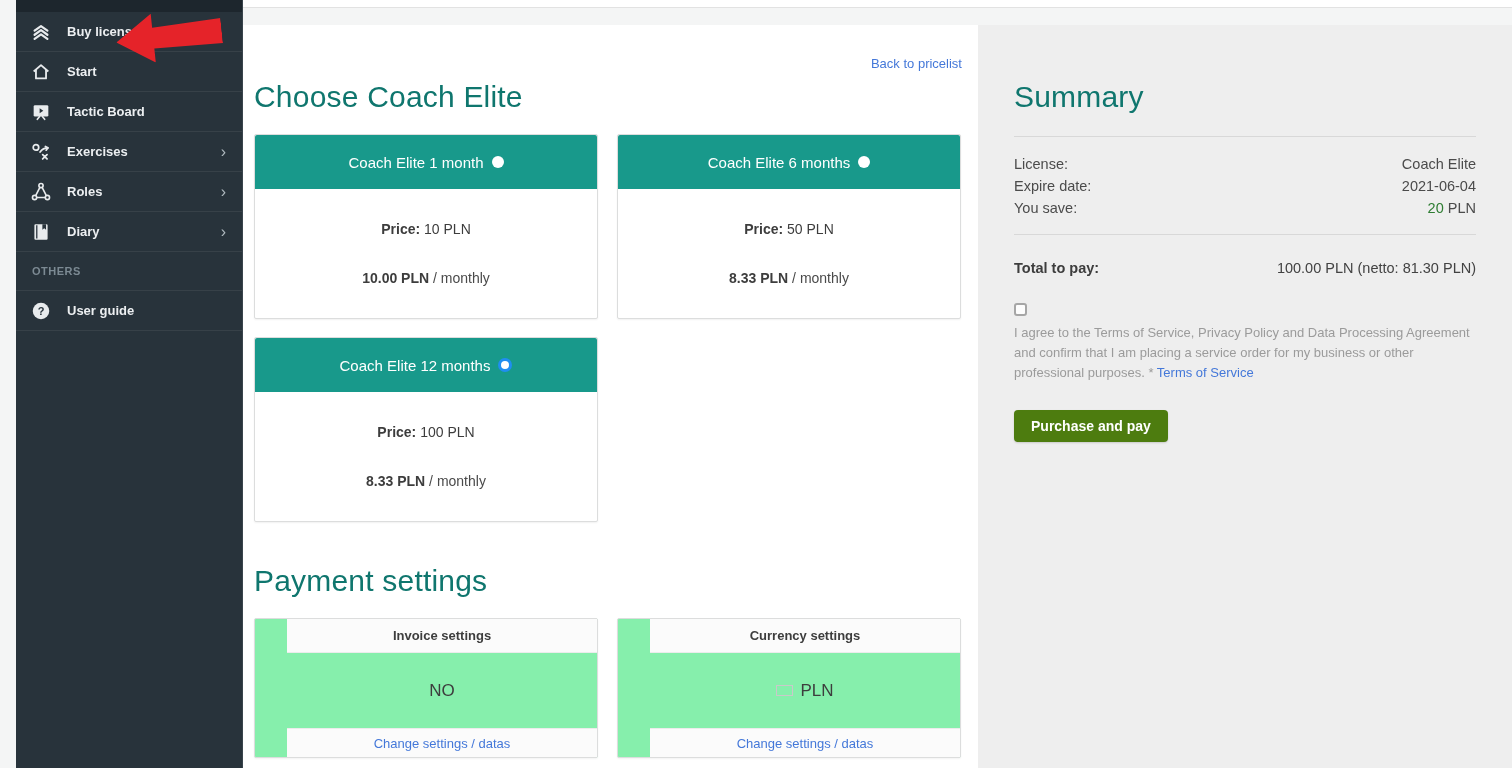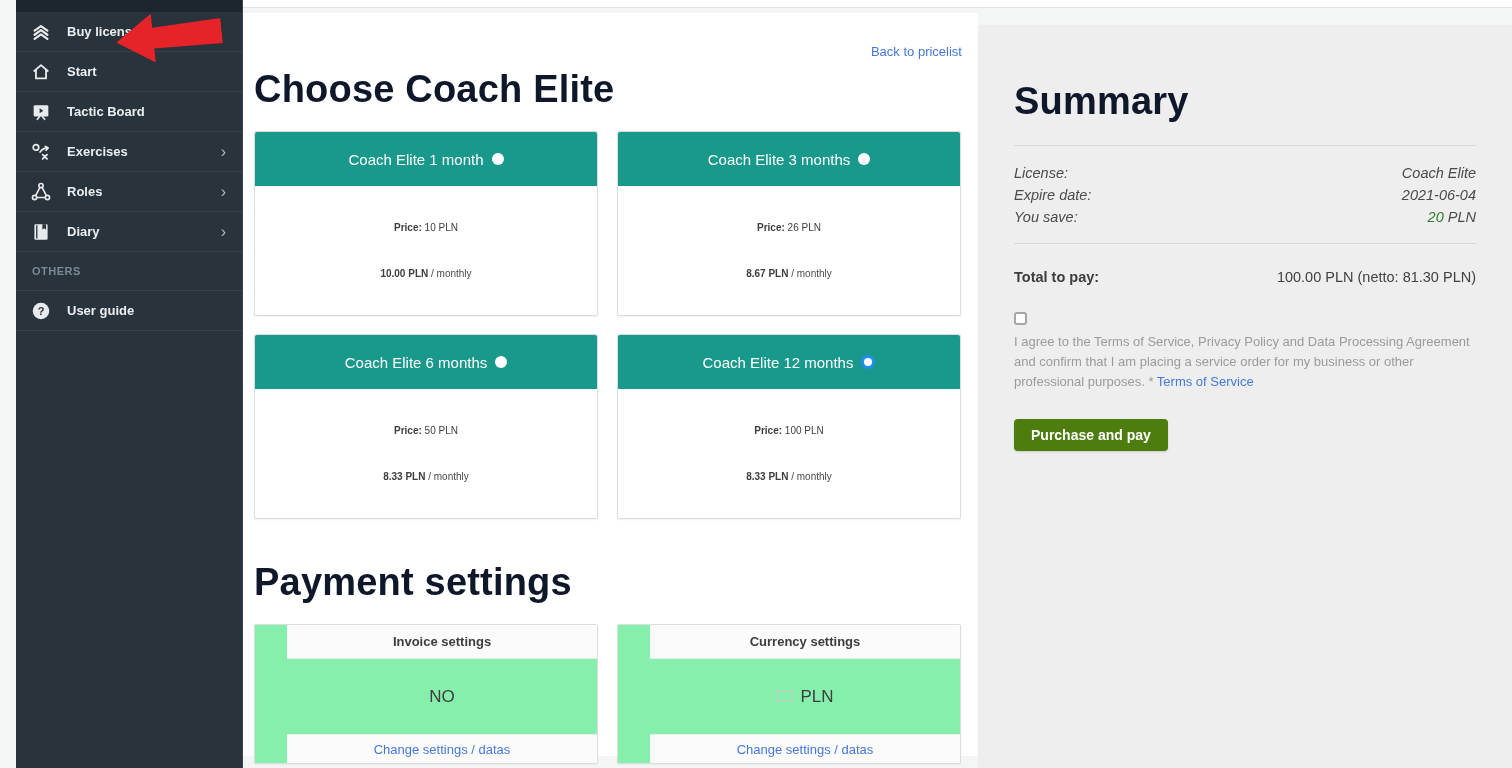--- a/index.html
+++ b/index.html
@@ -43,44 +43,44 @@
   }
 
   
   .topbar {
     position:absolute; left:227px; right:0; top:0; height:8px;
     background:#ffffff; border-bottom:1px solid #e2e2e2;
   }
 
   
   .main-card {
-    position:absolute; left:238px; top:13px; width:740px; height:743px;
+    position:absolute; left:238px; top:25px; width:740px; height:743px;
     background:#ffffff; padding:0 16px;
   }
   .back-row { text-align:right; padding-top:29px; height:43px; }
   .link { color:#4478d9; font-size:13px; text-decoration:none; cursor:pointer; }
   h1.page-title {
-    font-size:38px; font-weight:700; color:#0f172a; letter-spacing:.2px;
+    font-size:30px; font-weight:400; color:#0f766e; letter-spacing:.2px;
     margin:12px 0 20px 0;
   }
   .plans-grid { display:grid; grid-template-columns:344px 344px; column-gap:19px; row-gap:18px; }
   .plan-card {
     border:1px solid #dcdddd; border-radius:2px; background:#fff;
     box-shadow:0 1px 2px rgba(0,0,0,.06); cursor:pointer;
   }
   .plan-head {
     height:54px; background:#18998b; border-radius:2px 2px 0 0;
     display:flex; align-items:center; justify-content:center; gap:8px;
     color:#fff; font-size:15px;
   }
   .radio-dot { width:12px; height:12px; border-radius:50%; background:#fff; }
   .radio-dot.selected { width:14px; height:14px; border:3px solid #1f8ef1; background:#fff; }
   .plan-body {
     height:129px; display:flex; flex-direction:column;
-    justify-content:space-evenly; align-items:center; font-size:10px; color:#3d3d3d;
+    justify-content:space-evenly; align-items:center; font-size:14px; color:#3d3d3d;
   }
   .muted { color:#4a4a4a; font-weight:400; }
   .payment-title { margin-top:42px !important; }
   .settings-grid { display:grid; grid-template-columns:344px 344px; column-gap:19px; }
   .setting-card { border:1px solid #dcdddd; border-radius:2px; background:#86efac; box-shadow:0 1px 2px rgba(0,0,0,.05);padding-left:32px; }
   .setting-head {
     height:34px; display:flex; align-items:center; justify-content:center;
     background:#fbfbfb; border-bottom:1px solid #ececec;
     font-size:13px; font-weight:bold; color:#3d3d3d;
   }
@@ -94,21 +94,21 @@
   .flag-pl .r { height:50%; background:#dc143c; }
 
   
   .summary-panel {
     position:absolute; left:978px; right:0; top:25px; height:743px;
     background:#eeeeee; padding:0 36px;
   }
   .summary-panel h1 { margin-top:55px; }
   .summary-hr { border:none; border-top:1px solid #d8d8d8; margin-top:22px; }
   .summary-hr.second { margin-top:15px; }
-  .sum-rows { margin-top:16px;font-style:italic; }
+  .sum-rows { margin-top:16px; }
   .sum-row { display:flex; justify-content:space-between; font-size:14.5px; color:#4b4b4b; line-height:22px; }
   .green { color:#2e7d32; }
   .total-row { display:flex; justify-content:space-between; margin-top:25px; font-size:14.5px; color:#424242; }
   .total-row .t-label { font-weight:bold; color:#3d3d3d; }
   .agree-box {
     width:13px; height:13px; border:2px solid #a6a6a6; border-radius:3px;
     background:#fdfdfd; margin-top:27px; cursor:pointer;
   }
   .agree-text { margin-top:7px; font-size:13px; color:#9b9b9b; line-height:20px; }
   .agree-text a { color:#4478d9; text-decoration:none; cursor:pointer; }
@@ -230,30 +230,20 @@
       <div class="plan-head">
         <span>Coach Elite 1 month</span>
         <span class="radio-dot"></span>
       </div>
       <div class="plan-body">
         <div><b>Price:</b><span> 10 PLN</span></div>
         <div><b>10.00 PLN</b><span class="muted"> / monthly</span></div>
       </div>
     </div>
 
-    <div class="plan-card">
-      <div class="plan-head">
-        <span>Coach Elite 3 months</span>
-        <span class="radio-dot"></span>
-      </div>
-      <div class="plan-body">
-        <div><b>Price:</b><span> 26 PLN</span></div>
-        <div><b>8.67 PLN</b><span class="muted"> / monthly</span></div>
-      </div>
-    </div>
 
     <div class="plan-card">
       <div class="plan-head">
         <span>Coach Elite 6 months</span>
         <span class="radio-dot"></span>
       </div>
       <div class="plan-body">
         <div><b>Price:</b><span> 50 PLN</span></div>
         <div><b>8.33 PLN</b><span class="muted"> / monthly</span></div>
       </div>

